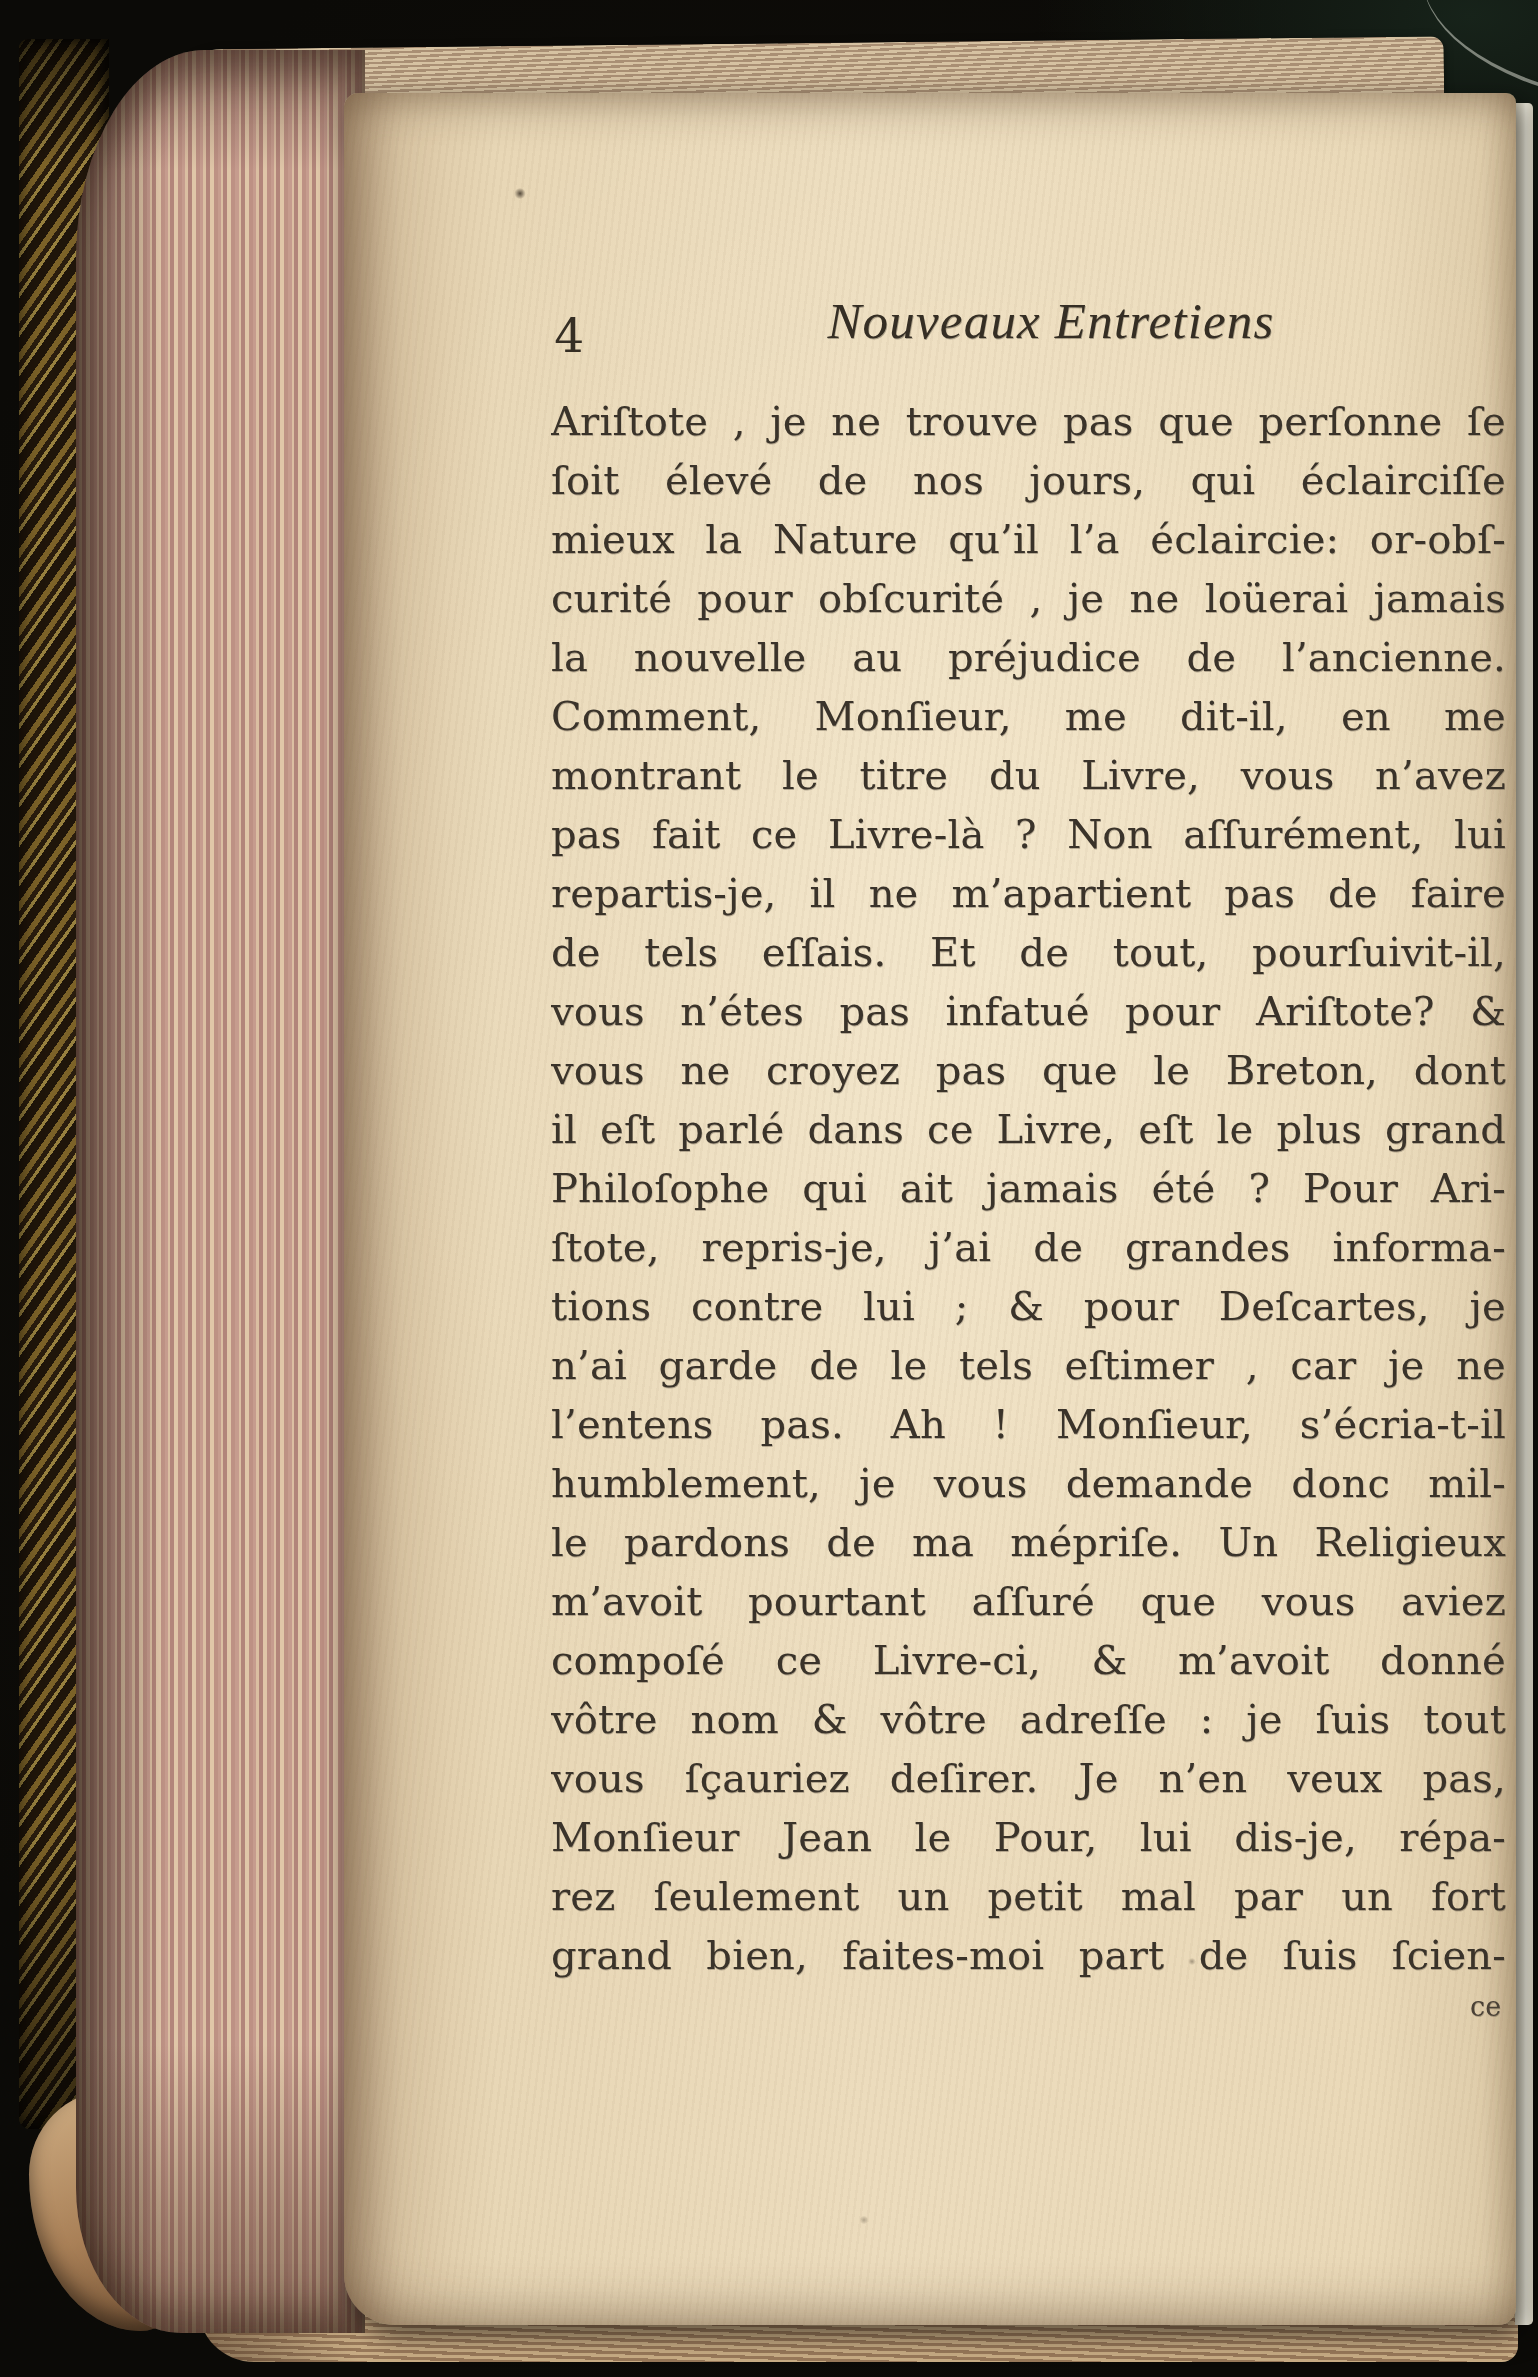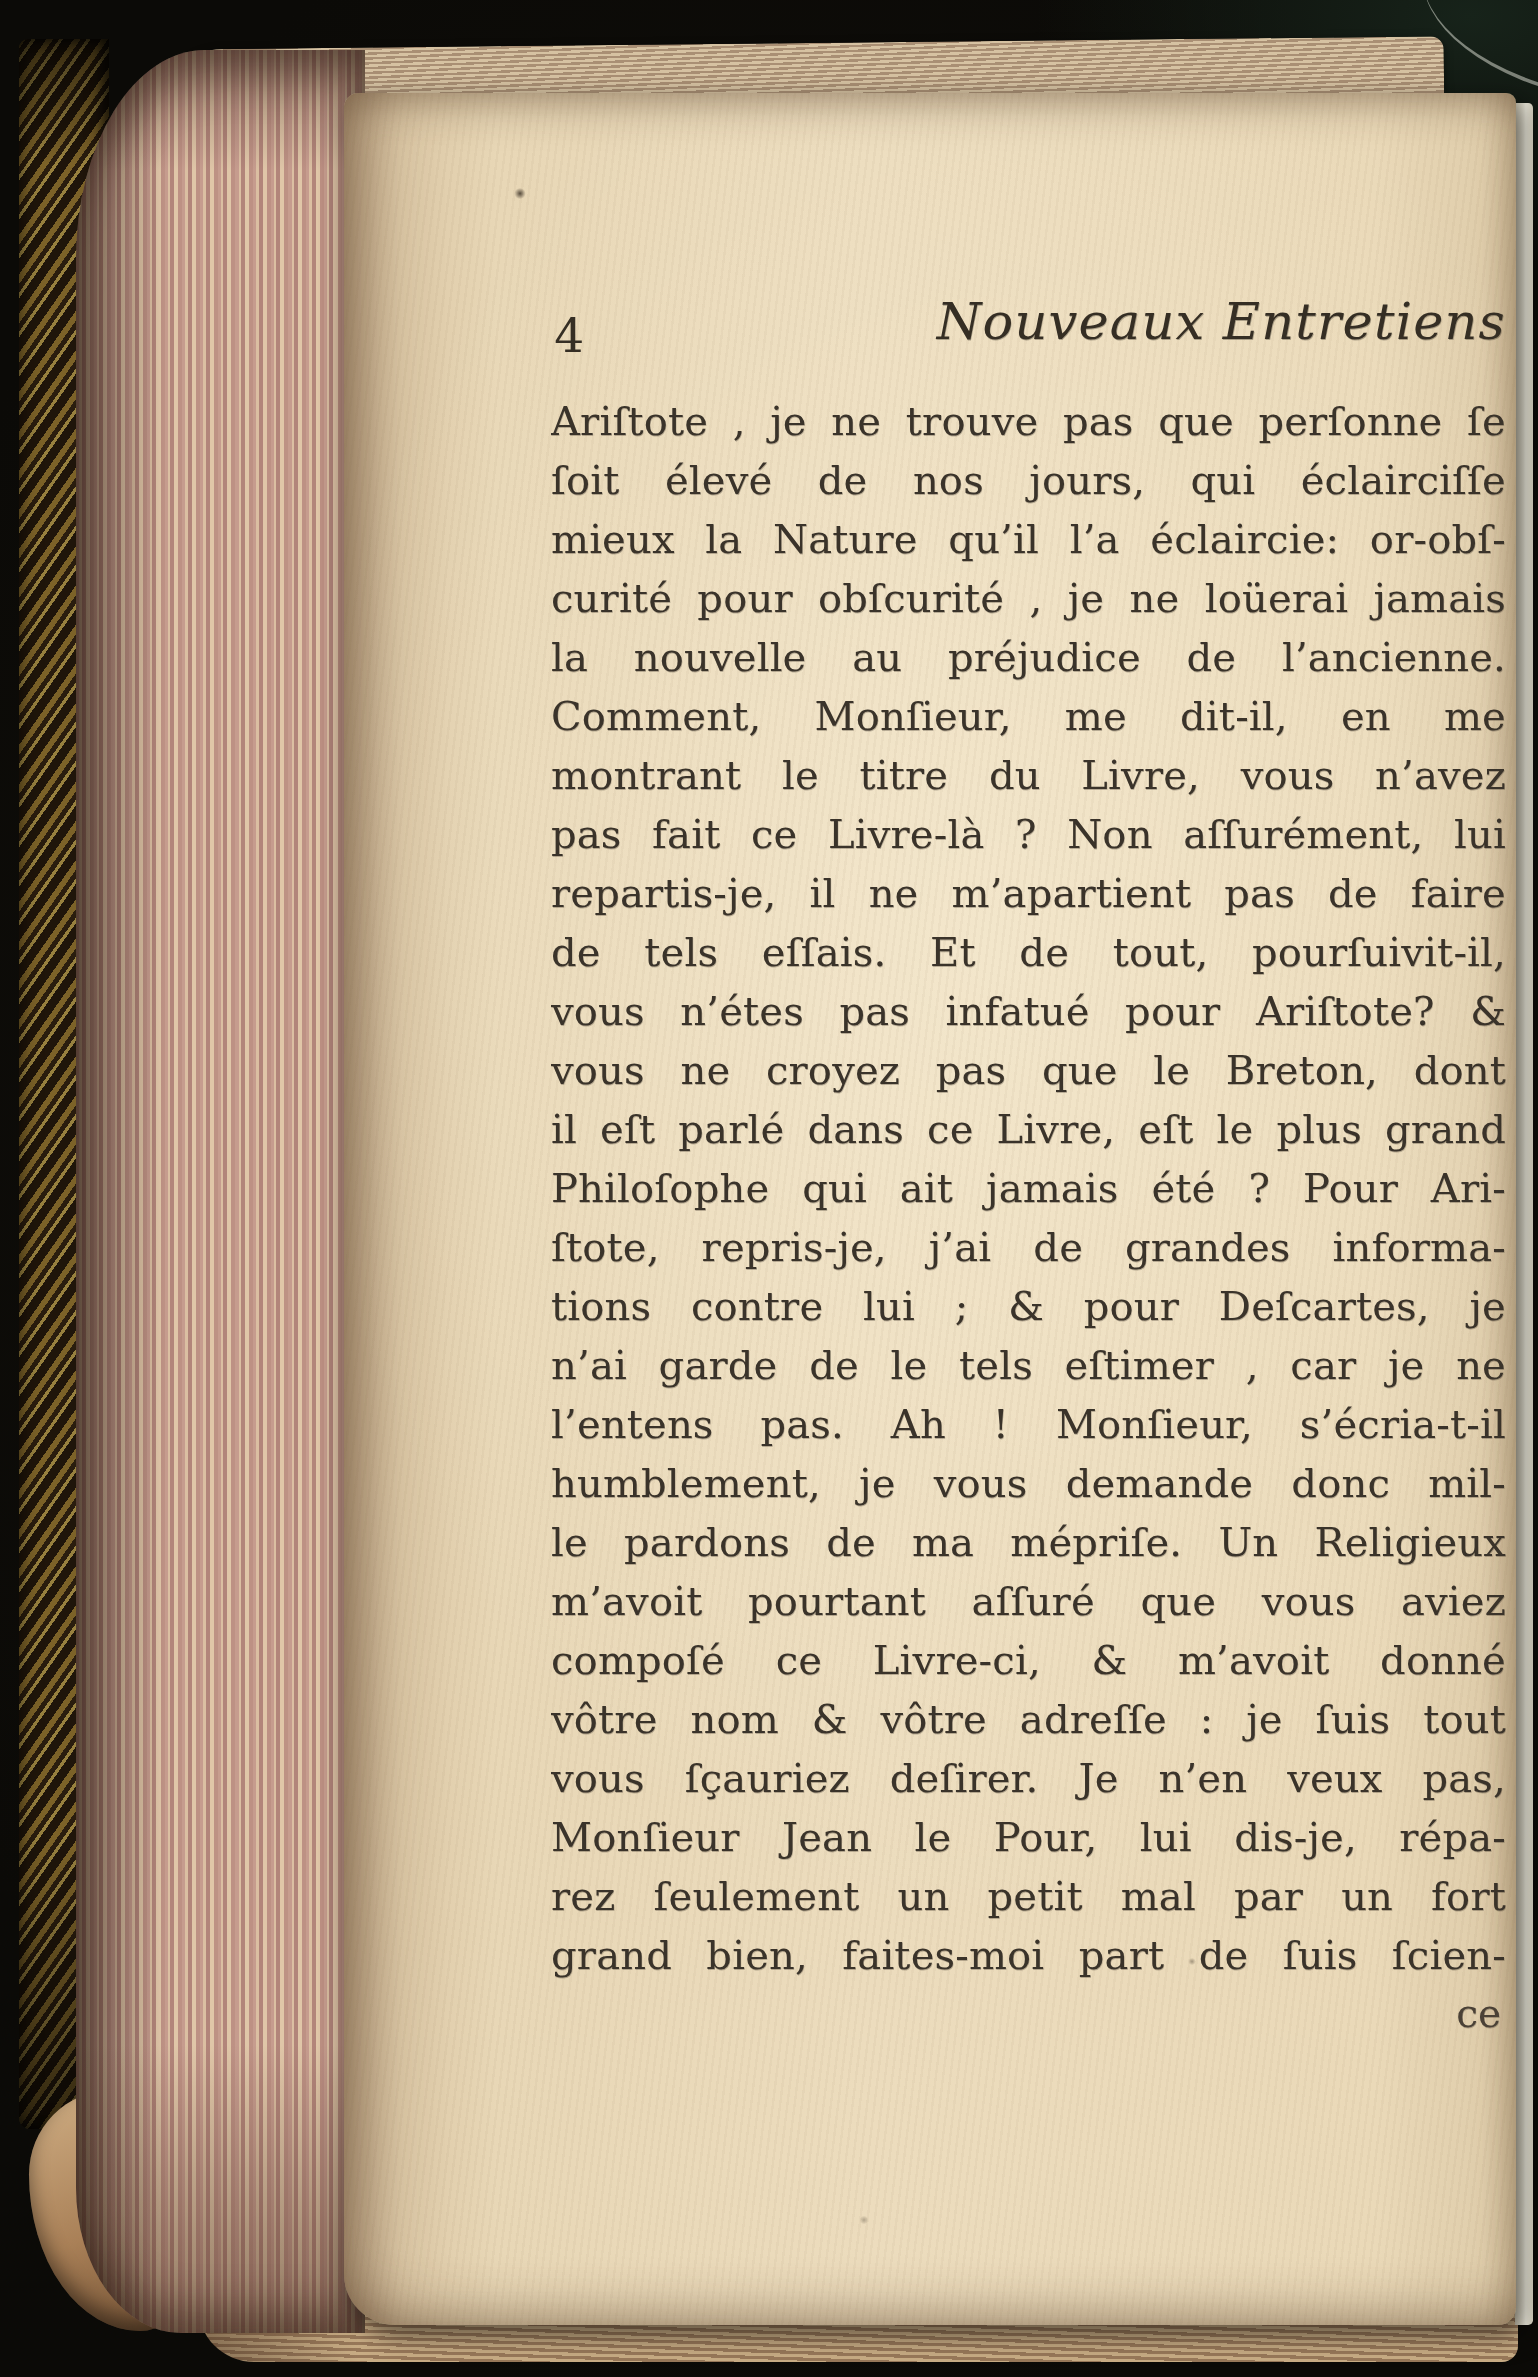--- a/index.html
+++ b/index.html
@@ -133,45 +133,46 @@
   .header { position: relative; height: 85px; }
   .page-number {
     position: absolute;
     left: 3.2px; top: 16px;
     font-size: 47px;
     color: #38permanently;
   }
   .page-number, .running-title { color: #352e24; }
   .running-title {
     display: block;
-    text-align: right;
+    text-align: center;
     font-style: italic;
     font-size: 51px;
     letter-spacing: 1.2px;
     padding-left: 45px;
     text-shadow: 0.6px 0.7px 0.6px rgba(50,42,32,.35);
     white-space: nowrap;
+    font-family: Liberation Serif, serif;
   }
   .body-lines { margin-top: 15px; }
   .text-line {
     height: 59px;
     line-height: 59px;
     font-size: 40px;
     text-align: justify;
     text-align-last: justify;
     overflow: hidden;
     letter-spacing: 0.2px;
     word-spacing: 1.6px;
     color: #3a332a;
     text-shadow: 0.5px 0.6px 0.6px rgba(56,46,36,.3);
   }
   .catchword {
     margin-top: 6.4px;
     text-align: right;
-    font-size: 39px;
+    font-size: 27px;
     padding-right: 4.8px;
     color: #4a4136;
     text-shadow: 0.5px 0.6px 0.6px rgba(56,46,36,.3);
   }
 </style>
 </head>
 <body>
 
 <div class="scene">
 

